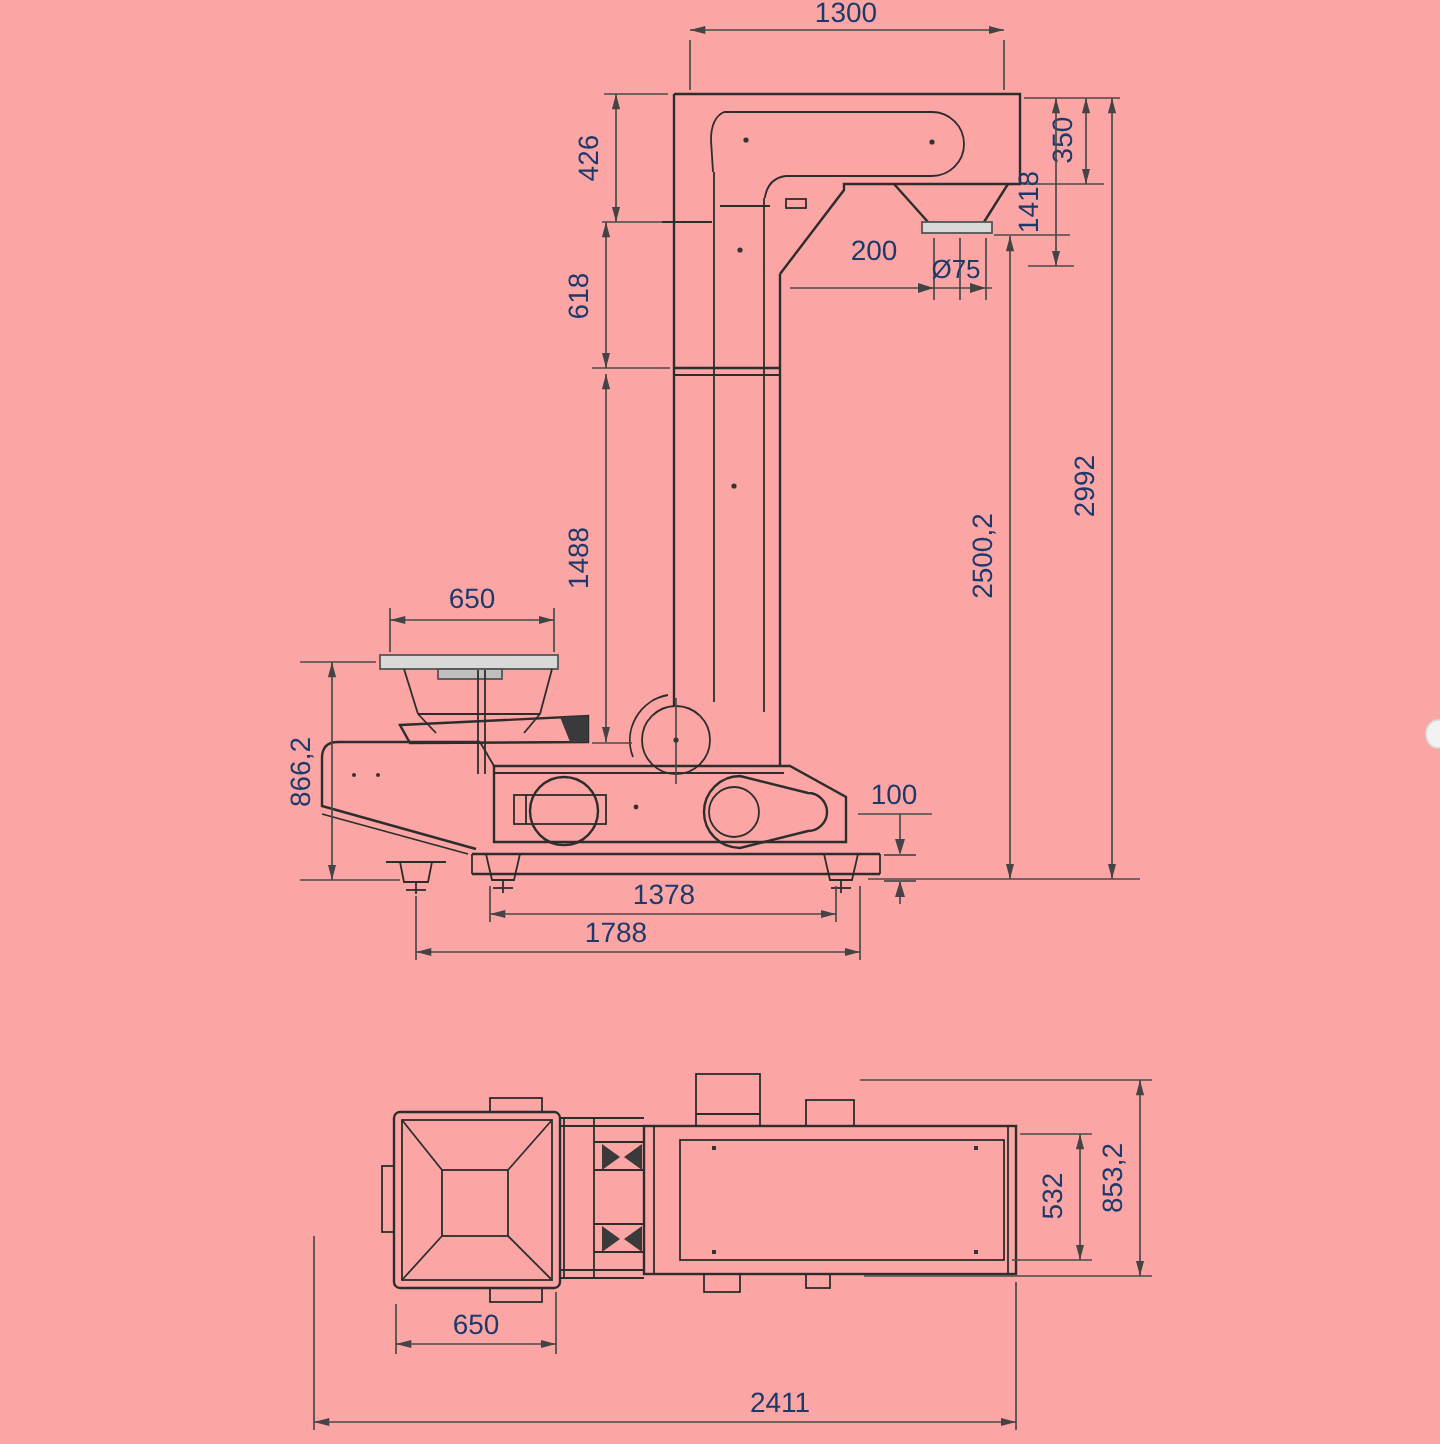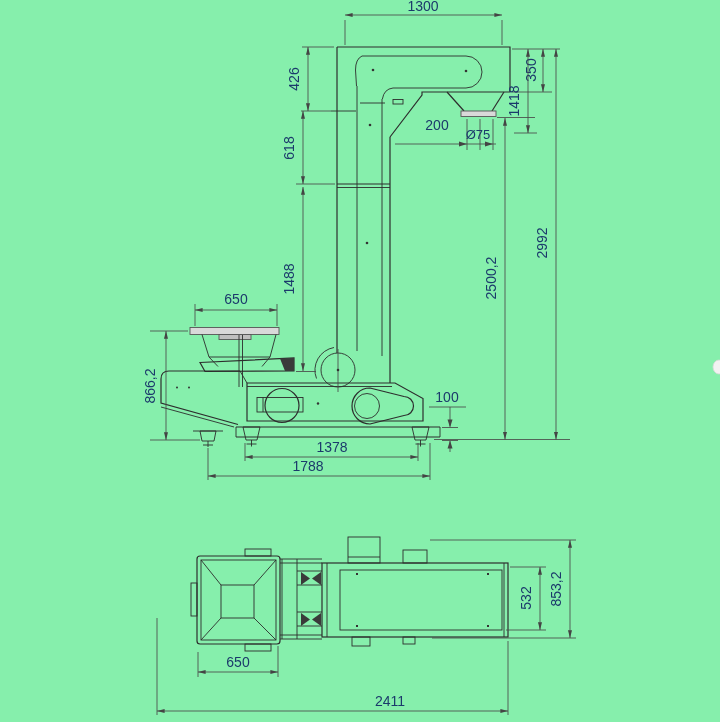--- a/index.html
+++ b/index.html
@@ -1,17 +1,17 @@
 <!DOCTYPE html>
 <html><head>
 <meta charset="utf-8">
 <style>
   html,body{margin:0;padding:0;background:#ffffff;}
   body{width:720px;height:722px;font-family:"Liberation Sans", sans-serif;}
-  #stage{width:720px;height:722px;position:relative;background:#86efac;}
+  #stage{width:720px;height:722px;position:relative;background:#fca5a5;}
   
   .ml{stroke:#2d2d2d;stroke-width:1.2;fill:none;stroke-linecap:butt;stroke-linejoin:miter;}
   .ml2{stroke:#2d2d2d;stroke-width:0.9;fill:none;}
   
   .dl{stroke:#4a4a4a;stroke-width:0.85;fill:none;}
   
   .dt{fill:#1b3a6b;font-size:14px;font-family:"Liberation Sans",sans-serif;text-anchor:middle;}
   .dts{font-size:13px;}
   .dot{fill:#333;stroke:none;}
   .fillLight{fill:#d9d9d9;stroke:#555;stroke-width:0.9;}

